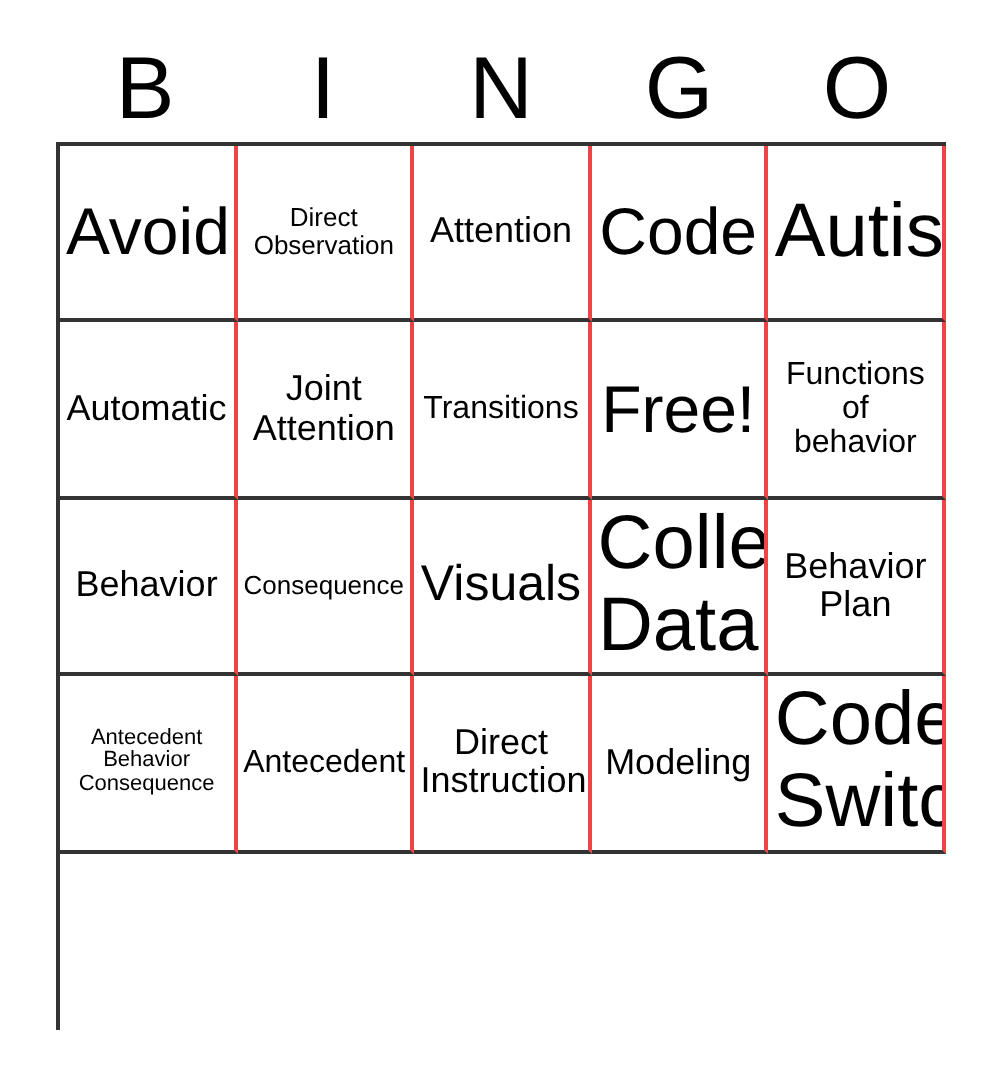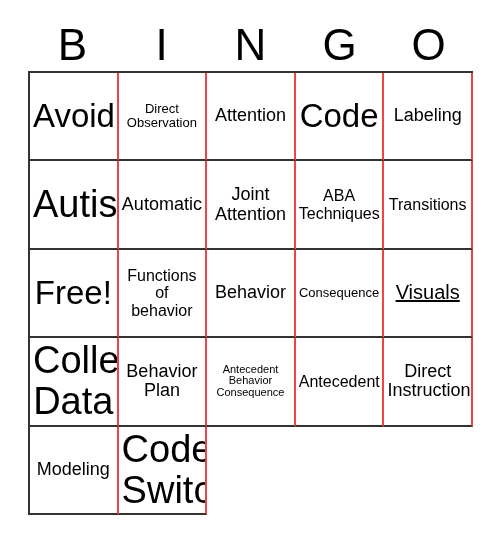--- a/index.html
+++ b/index.html
@@ -76,21 +76,21 @@
     display: block;
     width: 100%;
     line-height: 1.08;
     color: #000000;
     white-space: pre-line;
   }
 
   
   .fs-xxl .cell-text { font-size: 33px; }
   .fs-xl  .cell-text { font-size: 38px; }
-  .fs-lg  .cell-text { font-size: 20px; text-decoration: underline; }
+  .fs-lg  .cell-text { font-size: 25px; }
   .fs-md  .cell-text { font-size: 18px; }
   .fs-sm  .cell-text { font-size: 16px; }
   .fs-xs  .cell-text { font-size: 13px; }
   .fs-xxs .cell-text { font-size: 11px; }
 </style>
 </head>
 <body>
 
 <div id="card">
 
@@ -109,36 +109,29 @@
       <div class="bingo-cell fs-xs">
         <span class="cell-text">Direct
 Observation</span>
       </div>
       <div class="bingo-cell fs-md">
         <span class="cell-text">Attention</span>
       </div>
       <div class="bingo-cell fs-xxl">
         <span class="cell-text">Code</span>
       </div>
-      <div class="bingo-cell fs-md">
-        <span class="cell-text">Labeling</span>
-      </div>
       <div class="bingo-cell fs-xl">
         <span class="cell-text">Autism</span>
       </div>
       <div class="bingo-cell fs-md">
         <span class="cell-text">Automatic</span>
       </div>
       <div class="bingo-cell fs-md">
         <span class="cell-text">Joint
 Attention</span>
-      </div>
-      <div class="bingo-cell fs-sm">
-        <span class="cell-text">ABA
-Techniques</span>
       </div>
       <div class="bingo-cell fs-sm">
         <span class="cell-text">Transitions</span>
       </div>
       <div class="bingo-cell fs-xxl">
         <span class="cell-text">Free!</span>
       </div>
       <div class="bingo-cell fs-sm">
         <span class="cell-text">Functions
 of

